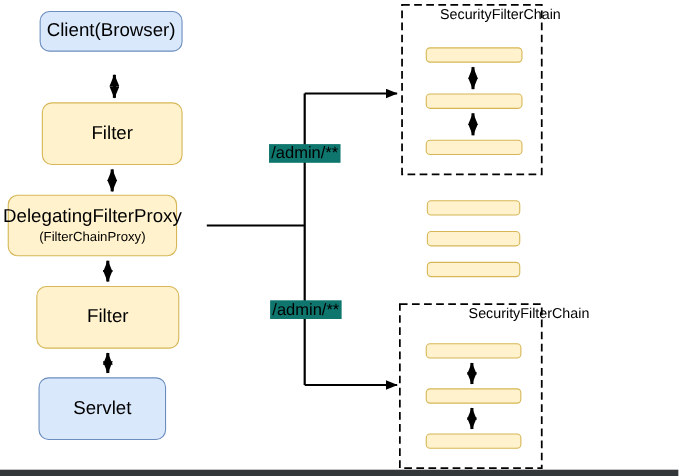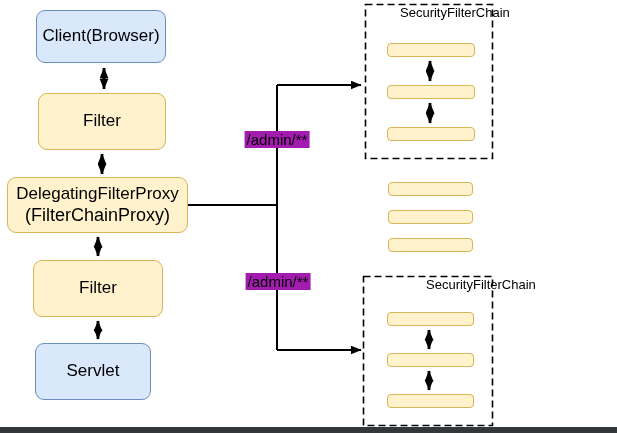--- a/index.html
+++ b/index.html
@@ -20,21 +20,21 @@
     flex-direction: column;
     align-items: center;
     justify-content: center;
     text-align: center;
     font-size: 17px;
     line-height: 1.2;
     z-index: 2;
   }
   .node.blue   { background: #dae8fc; border: 1.5px solid #6c8ebf; }
   .node.yellow { background: #fff2cc; border: 1.5px solid #d6b656; }
-  .node .subtitle { font-size: 18px; line-height: 1.25; }
+  .node .subtitle { font-size: 12px; line-height: 1.25; }
   .bar {
     position: absolute;
     box-sizing: border-box;
     width: 87px;
     height: 14px;
     background: #fff2cc;
     border: 1.5px solid #d6b656;
     border-radius: 4px;
     z-index: 2;
   }
@@ -49,46 +49,46 @@
     position: absolute;
     font-size: 13px;
     white-space: nowrap;
     z-index: 4;
   }
   .route-label {
     position: absolute;
     transform: translateX(-50%);
     font-size: 15px;
     white-space: nowrap;
-    background: #a21caf;
+    background: #0f766e;
     padding: 0 2px;
     z-index: 4;
   }
   #bottom-bar {
     position: absolute;
     left: 0; top: 427px;
     width: 617px; height: 6px;
     background: #33373a;
     z-index: 5;
   }
 </style>
 </head>
 <body>
 
 <div id="canvas">
 
-  <div class="node blue" style="left:36px; top:10px; width:130px; height:53px;">
+  <div class="node blue" style="left:36px; top:10px; width:130px; height:37px;">
     <span>Client(Browser)</span>
   </div>
 
   <div class="node yellow" style="left:38px; top:93px; width:128px; height:57px;">
     <span>Filter</span>
   </div>
 
-  <div class="node yellow" style="left:7px; top:177px; width:181px; height:56px;">
+  <div class="node yellow" style="left:7px; top:177px; width:154px; height:56px;">
     <span>DelegatingFilterProxy</span>
     <span class="subtitle">(FilterChainProxy)</span>
   </div>
 
   <div class="node yellow" style="left:33px; top:260px; width:130px; height:57px;">
     <span>Filter</span>
   </div>
 
   <div class="node blue" style="left:35px; top:343px; width:116px; height:57px;">
     <span>Servlet</span>

